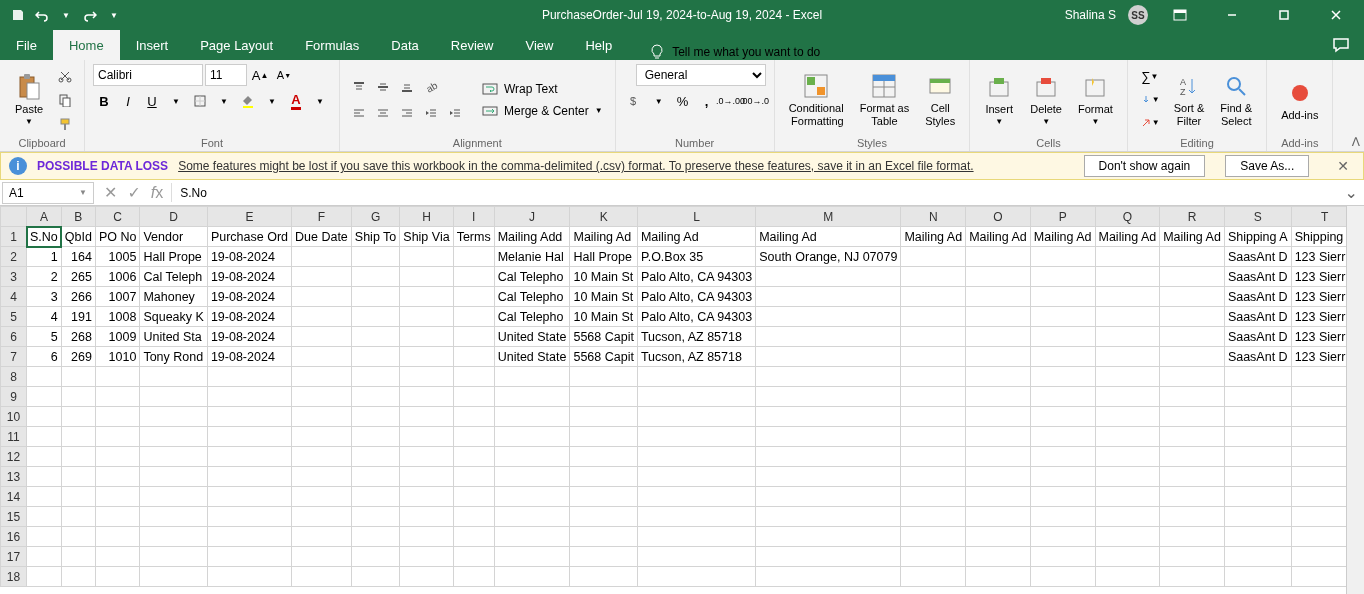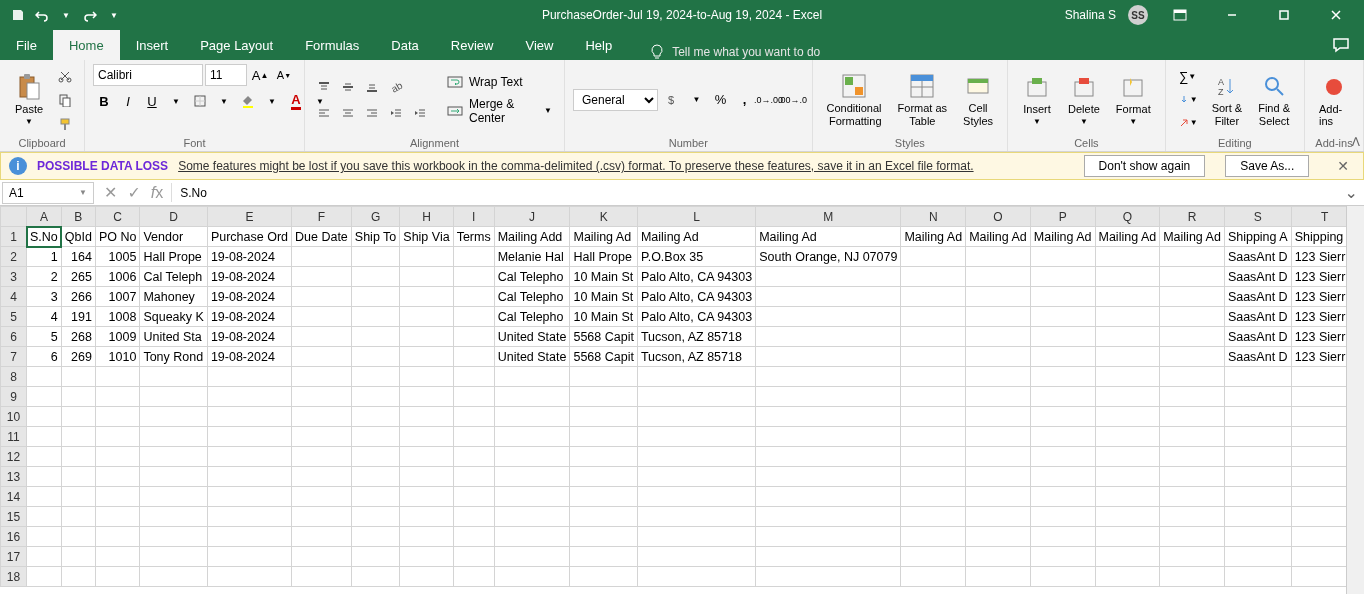--- a/index.html
+++ b/index.html
@@ -132,21 +132,21 @@
   <div class="tab">Data</div>
   <div class="tab">Review</div>
   <div class="tab">View</div>
   <div class="tab">Help</div>
   <div class="tab-extra">
     <span>
         <svg width="14" height="16" viewBox="0 0 14 16">
           <path fill="none" stroke="#fff" d="M7 1a5 5 0 0 1 3 9v2H4v-2a5 5 0 0 1 3-9z M5 14h4"></path>
         </svg>
       </span>
-    <span style="color:#e5e5e5;font-size:12px">Tell me what you want to do</span>
+    <span style="color:#000000;font-size:12px">Tell me what you want to do</span>
   </div>
   <div class="comment-btn">
       <svg width="18" height="16" viewBox="0 0 18 16">
         <path fill="none" stroke="#fff" stroke-width="1.5" d="M2 2h14v9H8l-4 3v-3H2z"></path>
       </svg>
     </div>
 </div>
 
 <div class="ribbon">
 
@@ -321,21 +321,21 @@
             </span>
           <span style="font-size:12px;margin-left:4px">Merge &amp; Center</span>
           <span style="font-size:8px;margin-left:4px">▼</span>
         </div>
       </div>
     </div>
     <div class="ribbon-group-label">Alignment</div>
   </div>
 
   <div class="ribbon-group" style="min-width:150px">
-    <div class="ribbon-body" style="flex-direction:row;align-items:center;">
+    <div class="ribbon-body" style="flex-direction:column;align-items:flex-end;">
       <select class="font-select num-select">
         <option>General</option>
       </select>
       <div class="small-row">
         <span class="small-btn">
             <svg width="14" height="14">
               <text x="2" y="11" font-size="11" fill="#555">$</text>
             </svg>
           </span>
         <span class="small-btn" style="font-size:8px">▼</span>

